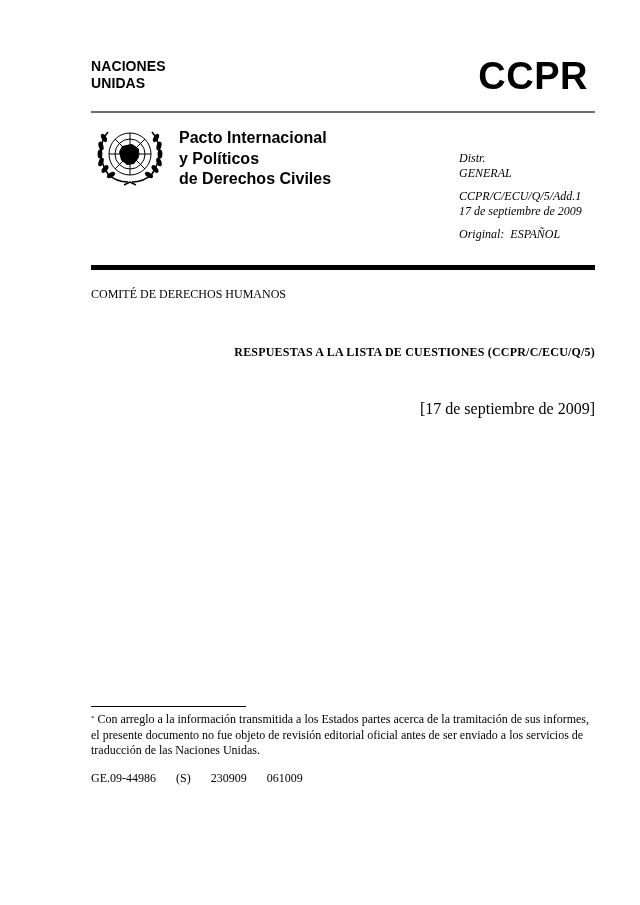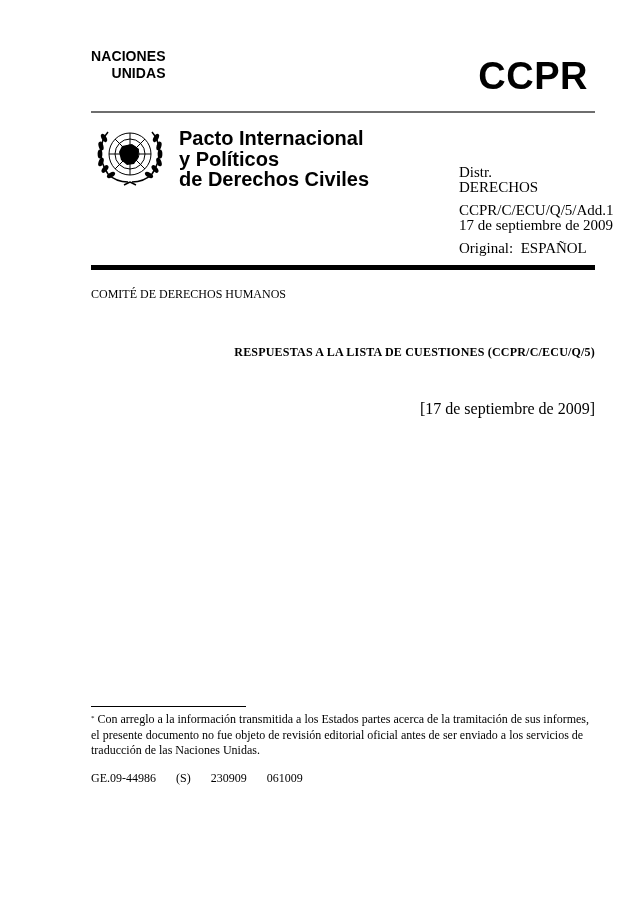--- a/index.html
+++ b/index.html
@@ -12,45 +12,44 @@
       height: 905px;
       position: relative;
       overflow: hidden;
       color: #000;
     }
     .abs { position: absolute; }
     .sans { font-family: "Liberation Sans", sans-serif; }
     .serif { font-family: "Liberation Serif", serif; }
 
     #org-name {
-      left: 91px; top: 48px;
+      left: 91px; top: 58px;
       font-size: 14px; font-weight: bold; line-height: 17px;
       letter-spacing: 0.1px;
-      text-align: right;
     }
     #doc-symbol-big {
       right: 52px; top: 54px;
       font-size: 38px; font-weight: bold; line-height: 44px;
       letter-spacing: 0.5px;
       margin-left: 24px;
     }
     #rule-thin {
       left: 91px; top: 111px; width: 504px; height: 2px;
       background: #6e6e6e;
     }
     #un-emblem {
       left: 94px; top: 122px; width: 72px; height: 64px;
     }
     #covenant-title {
       left: 179px; top: 128px;
-      font-size: 20px; font-weight: bold; line-height: 20.5px;
+      font-size: 16px; font-weight: bold; line-height: 20.5px;
     }
     #distr-block {
-      left: 459px; top: 165px;
-      font-size: 15px; line-height: 15px;
+      left: 459px; top: 151px;
+      font-size: 12px; line-height: 15px; font-style: italic;
     }
     #distr-block .gap { height: 8px; }
     #rule-thick {
       left: 91px; top: 265px; width: 504px; height: 5px;
       background: #000;
     }
     #committee {
       left: 91px; top: 287px;
       font-size: 12px; line-height: 14px;
     }
@@ -131,21 +130,21 @@
 </div>
 
 <div id="covenant-title" class="abs sans">
   <div>Pacto Internacional</div>
   <div>y Políticos</div>
   <div>de Derechos Civiles</div>
 </div>
 
 <div id="distr-block" class="abs serif">
   <div>Distr.</div>
-  <div>DERECHOS</div>
+  <div>GENERAL</div>
   <div class="gap"></div>
   <div>CCPR/C/ECU/Q/5/Add.1</div>
   <div>17 de septiembre de 2009</div>
   <div class="gap"></div>
   <div>
     <span>Original:</span>&nbsp;
     <span>ESPAÑOL</span>
   </div>
 </div>
 

